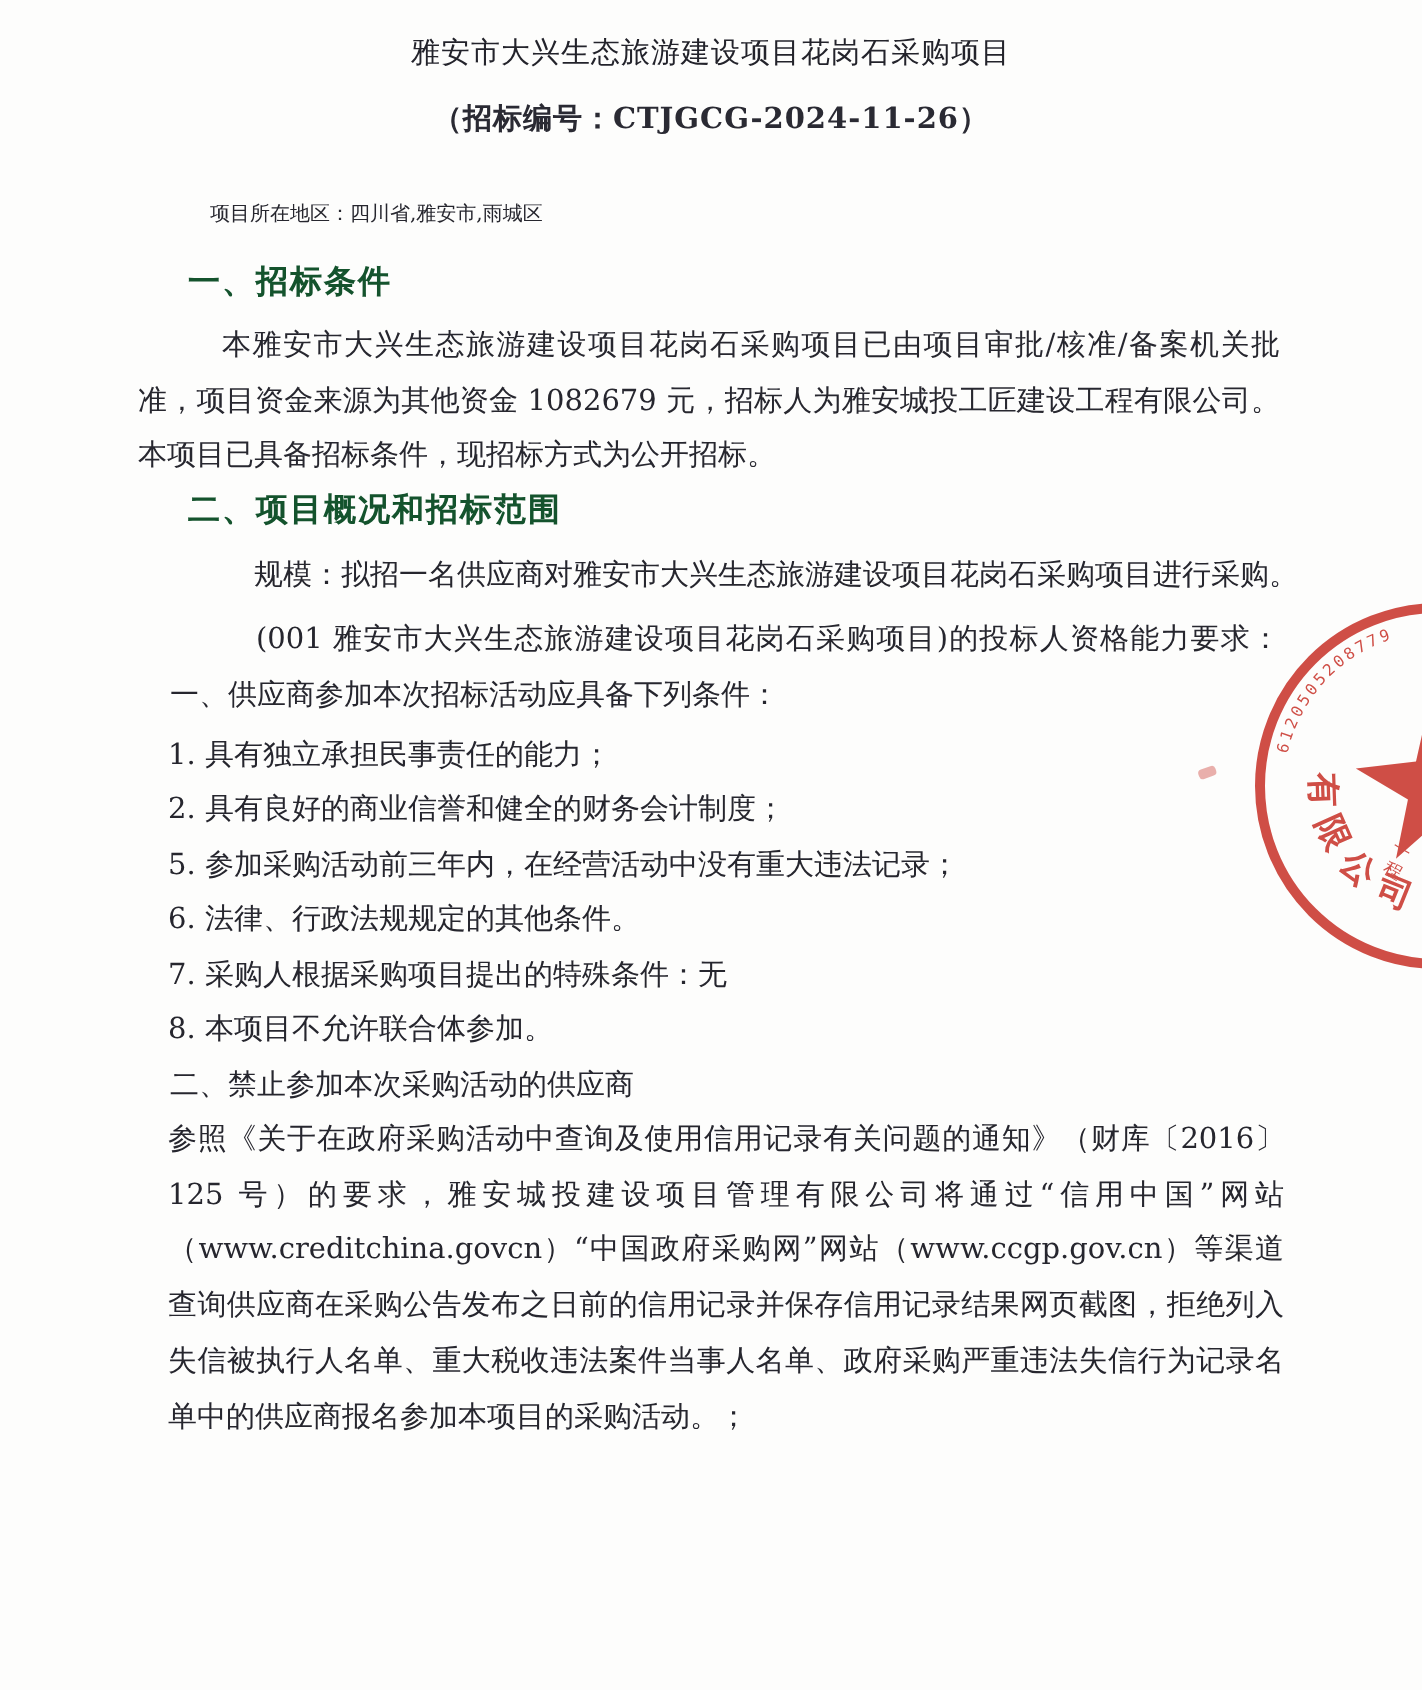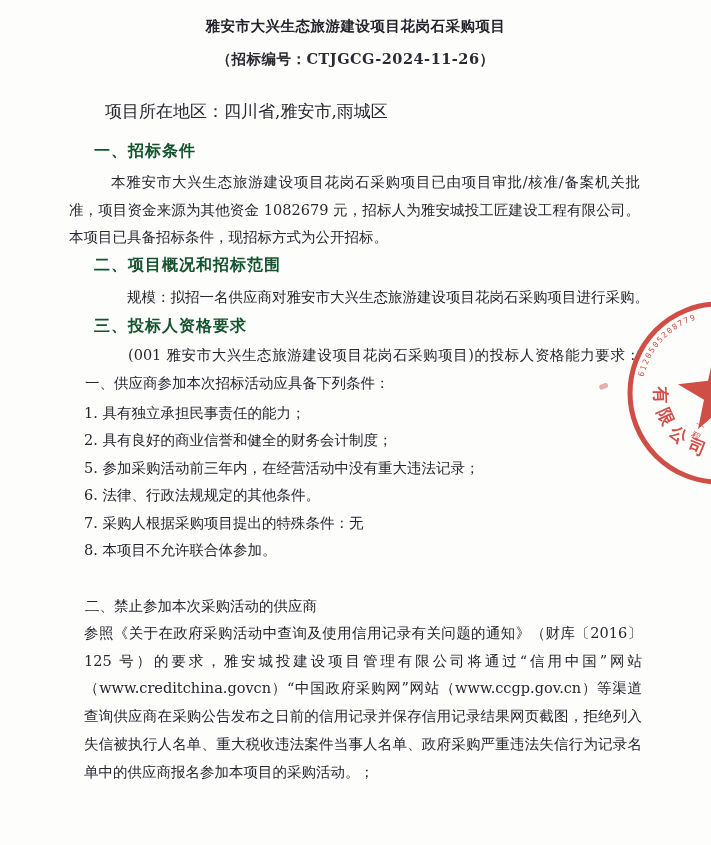--- a/index.html
+++ b/index.html
@@ -4,66 +4,65 @@
 <style>
   html,body { margin:0; padding:0; background:#ffffff; }
   .page {
     position:relative; width:711px; height:845px; overflow:hidden;
     background:#fdfdfc; color:#26262e;
     font-family:"DejaVu Serif","Liberation Serif",serif;
     font-size:14.5px;
   }
   .doc-title {
     padding-top:17px; text-align:center;
-    font-size:14.5px; font-weight:700; letter-spacing:.5px; color:#23232b;
+    font-size:14.5px; font-weight:400; letter-spacing:.5px; color:#23232b;
   }
   .doc-subtitle {
     margin-top:14px; text-align:center;
     font-size:14.5px; font-weight:600; letter-spacing:.5px; color:#2a2a33;
   }
-  .location-line { margin:31px 0 0 105px; font-size:17px; }
+  .location-line { margin:31px 0 0 105px; font-size:10px; }
   .sec-heading {
     font-family:"Liberation Sans","DejaVu Sans",sans-serif;
     font-weight:700; font-size:16px; letter-spacing:1px; color:#14532d;
     margin-left:94px; line-height:22px;
   }
   .h1 { margin-top:17px; }
   .h2 { margin-top:2px; }
   .h3 { margin-top:4px; }
   .para {
     margin:7px 71px 0 69px; line-height:27.5px;
     text-align:justify; text-justify:inter-ideograph; color:#27272f;
   }
   .para.indent2 { text-indent:42px; }
   .indent-line { margin:2px 60px 0 127px; line-height:27px; }
   .indent-line.first { margin-top:8px; }
   .intro-para { margin:4px 71px 0 85px; line-height:28px; text-align:justify; text-indent:43px; }
   .req-list { margin-top:3px; }
   .req-item { margin-left:84px; line-height:27.5px; }
-  .sub-heading-plain { margin-left:85px; line-height:27.5px;margin-top:28px; }
+  .sub-heading-plain { margin-left:85px; line-height:27.5px; }
   .closing-para { margin:0 69px 0 84px; line-height:27.7px; text-align:justify; }
   .seal-svg { position:absolute; top:280px; left:596px; width:115px; height:225px; pointer-events:none; }
 </style>
 </head>
 <body>
 
 <div class="page">
 
   <div class="doc-title">雅安市大兴生态旅游建设项目花岗石采购项目</div>
   <div class="doc-subtitle">（招标编号：CTJGCG-2024-11-26）</div>
 
   <div class="location-line">项目所在地区：四川省,雅安市,雨城区</div>
 
   <div class="sec-heading h1">一、招标条件</div>
   <div class="para indent2">本雅安市大兴生态旅游建设项目花岗石采购项目已由项目审批/核准/备案机关批准，项目资金来源为其他资金 1082679 元，招标人为雅安城投工匠建设工程有限公司。本项目已具备招标条件，现招标方式为公开招标。</div>
 
   <div class="sec-heading h2">二、项目概况和招标范围</div>
   <div class="indent-line first">规模：拟招一名供应商对雅安市大兴生态旅游建设项目花岗石采购项目进行采购。</div>
 
-  <div class="sec-heading h3">三、投标人资格要求</div>
   <div class="intro-para">(001 雅安市大兴生态旅游建设项目花岗石采购项目)的投标人资格能力要求：一、供应商参加本次招标活动应具备下列条件：</div>
 
   <div class="req-list">
     <div class="req-item">1. 具有独立承担民事责任的能力；</div>
     <div class="req-item">2. 具有良好的商业信誉和健全的财务会计制度；</div>
     <div class="req-item">5. 参加采购活动前三年内，在经营活动中没有重大违法记录；</div>
     <div class="req-item">6. 法律、行政法规规定的其他条件。</div>
     <div class="req-item">7. 采购人根据采购项目提出的特殊条件：无</div>
     <div class="req-item">8. 本项目不允许联合体参加。</div>
   </div>

